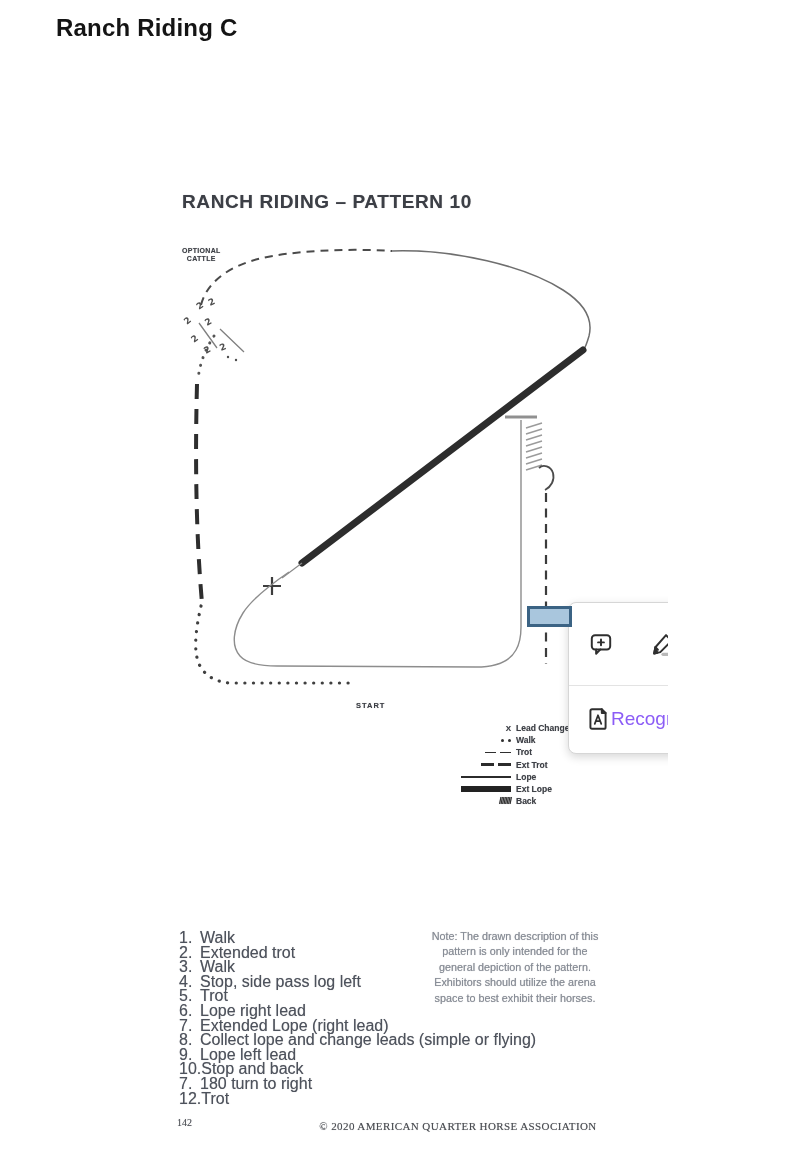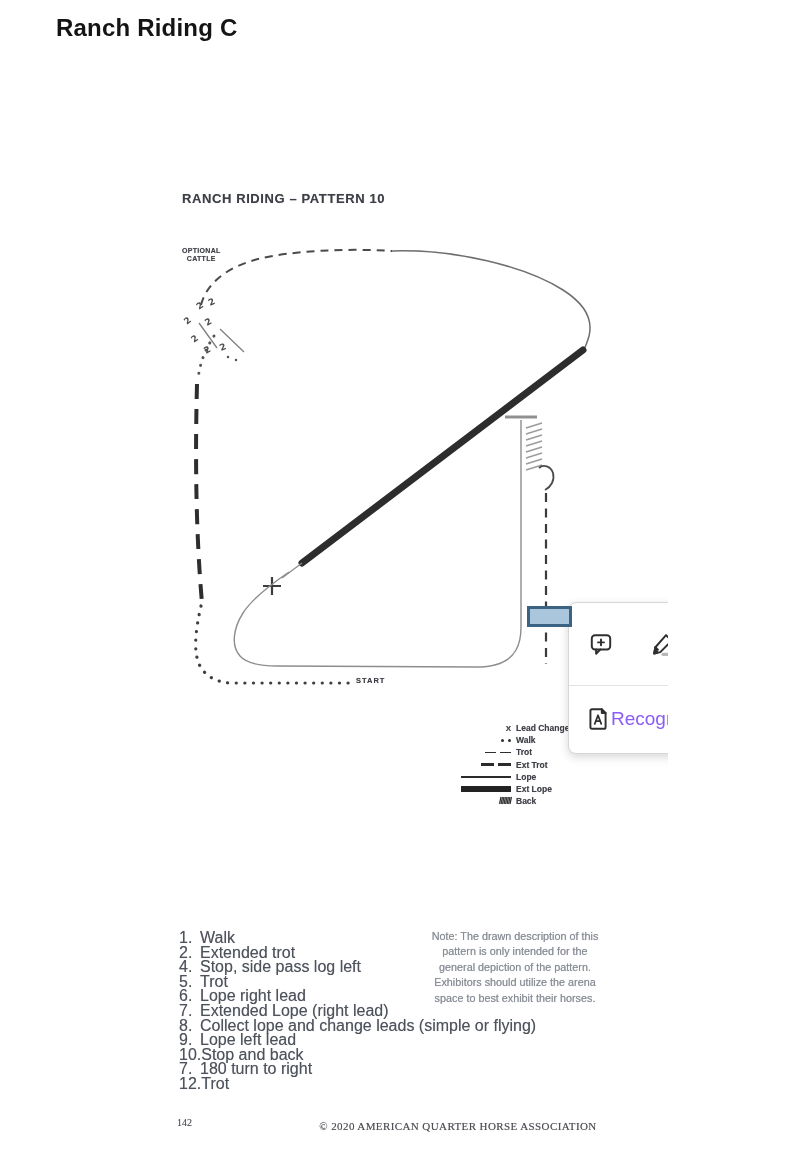--- a/index.html
+++ b/index.html
@@ -3,26 +3,26 @@
 <meta charset="utf-8">
 <style>
   html,body{margin:0;padding:0;}
   body{width:800px;height:1150px;background:#ffffff;font-family:"Liberation Sans",sans-serif;}
   #screen{position:relative;width:668px;height:1150px;overflow:hidden;background:#fff;}
 
   .app-title{position:absolute;left:56px;top:14px;font-size:24px;font-weight:700;color:#141414;letter-spacing:.2px;}
 
   
   .scan{color:#4a4e55;text-shadow:0 0 .7px rgba(90,90,95,.55);}
-  .doc-heading{position:absolute;left:182px;top:191px;font-size:13px;font-weight:700;color:#3c3f46;letter-spacing:.6px;}
+  .doc-heading{position:absolute;left:182px;top:191px;font-size:19px;font-weight:700;color:#3c3f46;letter-spacing:.6px;}
 
   .diagram-svg{position:absolute;left:170px;top:230px;}
 
   .cattle-label{position:absolute;left:182px;top:247px;font-size:7px;font-weight:700;color:#3e4147;line-height:8px;letter-spacing:.3px;text-align:center;}
-  .start-label{position:absolute;left:356px;top:676px;font-size:7.5px;font-weight:700;color:#3a3d43;letter-spacing:1px;}
+  .start-label{position:absolute;left:356px;top:701px;font-size:7.5px;font-weight:700;color:#3a3d43;letter-spacing:1px;}
 
   
   .legend{position:absolute;left:455px;top:722px;font-size:8.5px;font-weight:600;color:#3e4147;}
   .legend-row{display:flex;align-items:center;height:12.2px;}
   .sym{width:56px;display:flex;justify-content:flex-end;align-items:center;gap:4px;margin-right:5px;}
   .sym .dot{width:3px;height:3px;border-radius:50%;background:#2f2f2f;}
   .sym .dash-thin{width:11px;height:1.8px;background:#2f2f2f;}
   .sym .dash-thick{width:13px;height:3.6px;background:#2b2b2b;}
   .sym .bar-med{width:50px;height:2.6px;background:#2b2b2b;}
   .sym .bar-thick{width:50px;height:5.5px;background:#222;}
@@ -152,20 +152,21 @@
       <span class="sym">
           <span class="slashes">////////</span>
         </span>
       <span>Back</span>
     </div>
   </div>
 
   <div class="steps scan">
     <div class="row"><span class="num">1.</span><span>Walk</span></div>
     <div class="row"><span class="num">2.</span><span>Extended trot</span></div>
+    <div class="row"><span class="num">3.</span><span>Walk</span></div>
     <div class="row"><span class="num">4.</span><span>Stop, side pass log left</span></div>
     <div class="row"><span class="num">5.</span><span>Trot</span></div>
     <div class="row"><span class="num">6.</span><span>Lope right lead</span></div>
     <div class="row"><span class="num">7.</span><span>Extended Lope (right lead)</span></div>
     <div class="row"><span class="num">8.</span><span>Collect lope and change leads (simple or flying)</span></div>
     <div class="row"><span class="num">9.</span><span>Lope left lead</span></div>
     <div class="row"><span class="num">10.</span><span>Stop and back</span></div>
     <div class="row"><span class="num">7.</span><span>180 turn to right</span></div>
     <div class="row"><span class="num">12.</span><span>Trot</span></div>
   </div>

